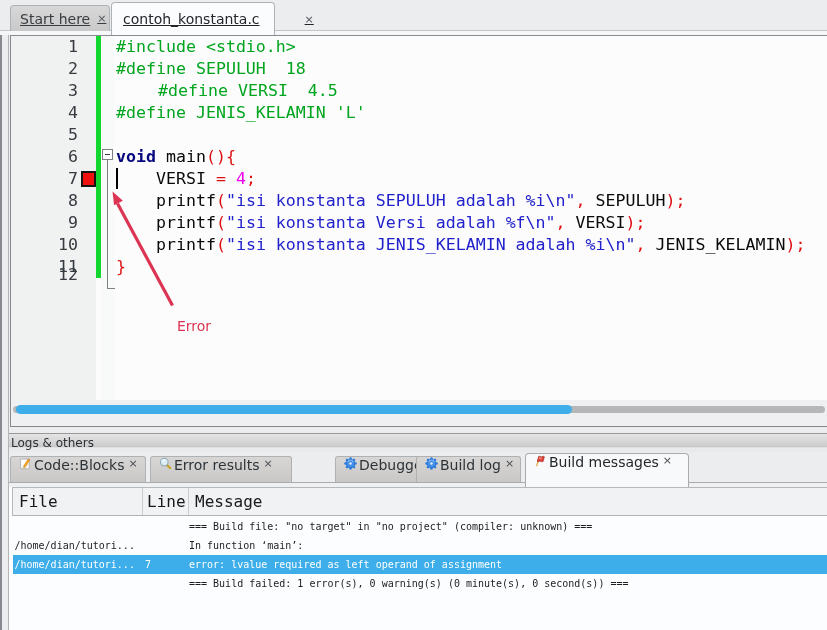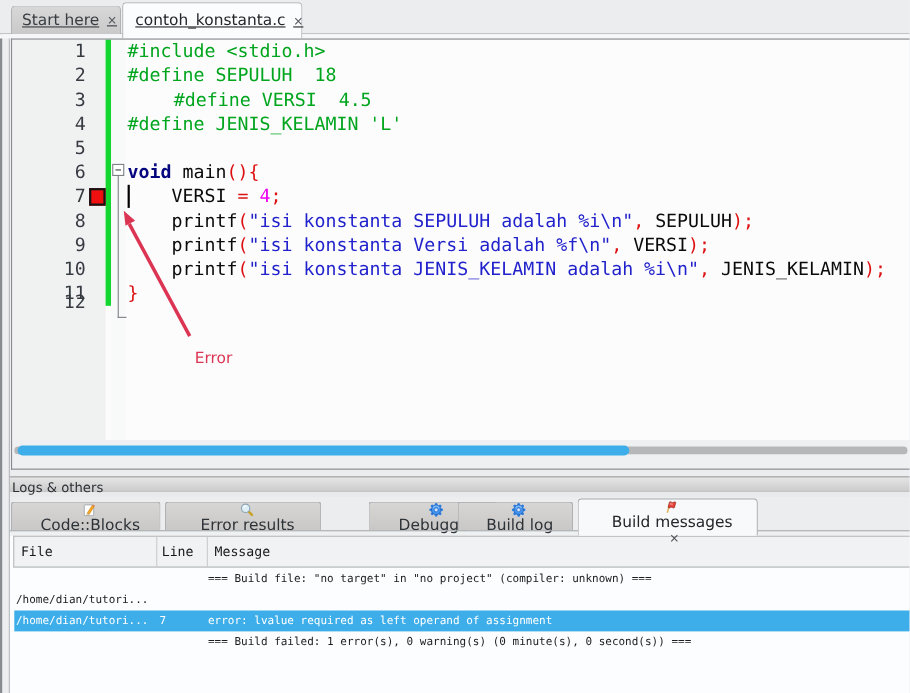--- a/index.html
+++ b/index.html
@@ -15,21 +15,21 @@
   
   .tabbar-top{left:0;top:0;width:827px;height:31px;background:#ecedef;}
   .tabbar-top-border{left:0;top:30px;width:827px;height:1px;background:#c2c5c7;z-index:1;}
   .strip-under-tabs{left:0;top:31px;width:827px;height:4px;background:#f6f7f8;z-index:1;}
   .etab{box-sizing:border-box;display:flex;align-items:center;font-size:14px;white-space:nowrap;
         border:1px solid #b0b3b6;border-bottom:none;border-radius:4px 4px 0 0;text-decoration:underline;}
   .etab .x{margin-left:7px;font-size:11px;color:#51565b;}
   .etab-inactive{left:10px;top:5px;width:100px;height:26px;padding-left:9px;
         background:linear-gradient(#d8d8d8,#c9c9c9);color:#383d42;z-index:0;}
   .etab-active{left:111px;top:2px;width:164px;height:33px;padding-left:11px;
-        background:#fbfcfd;color:#23272b;z-index:2;border-color:#afb2b5;}
+        background:#fbfcfd;color:#23272b;z-index:2;border-color:#afb2b5;gap:38px;}
 
   
   .ed-border-top{left:10px;top:35px;width:817px;height:1px;background:#888c91;z-index:3;}
   .ed-border-left{left:10px;top:35px;width:1px;height:392px;background:#888c91;z-index:3;}
   .ed-border-bot{left:10px;top:426px;width:817px;height:1px;background:#84888d;z-index:3;}
 
   .ed-bg{left:11px;top:36px;width:816px;height:364px;background:#fcfcfd;}
   .gutter-ln{left:11px;top:36px;width:85px;height:364px;background:#f0f1f1;}
   .changebar{left:96px;top:36px;width:4.5px;height:242px;background:var(--change-bar-green,#12d72e);}
   .foldmargin{left:100.5px;top:36px;width:13px;height:364px;background:#f8f9f9;}
@@ -65,34 +65,34 @@
   
   .logs-caption{left:9px;top:433px;width:818px;height:19px;box-sizing:border-box;
         border-top:1px solid #98999b;
         background:linear-gradient(180deg,#e5e5e5 0%,#cccccd 68%,#c2c2c3 72%,#e9eaeb 76%,#e9eaeb 100%);
         font-size:12px;color:#2c3034;line-height:18px;padding-left:2px;}
 
   
   .tabbar-bot{left:9px;top:452px;width:818px;height:30px;background:#ecedef;}
   .tabbar-bot-border{left:9px;top:482px;width:818px;height:1px;background:#a9acaf;z-index:1;}
   .strip-above-table{left:9px;top:483px;width:818px;height:4px;background:#eef0f1;}
-  .ltab{box-sizing:border-box;display:flex;align-items:center;font-size:14px;white-space:nowrap;
-        border:1px solid #b0b1b2;border-bottom:none;border-radius:3px 3px 0 0;padding-left:8px;flex-direction:column;}
+  .ltab{box-sizing:border-box;display:flex;align-items:flex-start;font-size:14px;white-space:nowrap;
+        border:1px solid #b0b1b2;border-bottom:none;border-radius:3px 3px 0 0;padding-left:8px;}
   .ltab .icon{width:13px;height:13px;margin-right:2px;flex:none;}
   .ltab .x{margin-left:4px;font-size:11px;color:#4a4f54;}
   .ltab-inactive{top:456px;height:26px;background:linear-gradient(#d7d6d5,#c9c8c7);color:#2e3338;}
   .ltab-active{top:453px;height:34px;background:#f8f9fa;color:#23272b;z-index:2;border-color:#a9acaf;border-radius:4px 4px 0 0;}
 
   
   .table-panel{left:9px;top:487px;width:818px;height:143px;background:#fcfdfe;}
   .thead{left:12px;top:487px;width:815px;height:29px;box-sizing:border-box;background:#f1f2f3;
         border-top:1px solid #b6b9bc;border-bottom:1px solid #b0b3b6;border-left:1px solid #b6b9bc;}
   .thead .sep{position:absolute;top:0;width:1px;height:27px;background:#c9cbcd;}
   .th{position:absolute;top:0;height:27px;line-height:27px;
-        font-family:"DejaVu Sans Mono",monospace;font-size:12px;color:#17191b;}
+        font-family:"DejaVu Sans Mono",monospace;font-size:16px;color:#17191b;}
   .trow{left:13px;width:814px;height:19px;font-family:"DejaVu Sans Mono",monospace;
         font-size:10px;color:#1b1d1f;line-height:19px;}
   .trow.selected{background:var(--selection-blue,#3daee9);color:#ffffff;}
   .trow .cell{position:absolute;top:0;height:19px;line-height:19px;white-space:pre;}
   .cell-file{left:1.5px;}
   .cell-line{left:132px;}
   .cell-msg{left:176px;}
 </style>
 </head>
 <body>
@@ -250,20 +250,21 @@
   </div>
   <div id="table-rows">
       <div class="abs trow" style="top: 517px;">
         <div class="cell cell-file"></div>
         <div class="cell cell-line"></div>
         <div class="cell cell-msg">=== Build file: "no target" in "no project" (compiler: unknown) ===</div>
       </div>
       <div class="abs trow" style="top: 536px;">
         <div class="cell cell-file">/home/dian/tutori...</div>
         <div class="cell cell-line"></div>
+        <div class="cell cell-msg">In function ‘main’:</div>
       </div>
       <div class="abs trow selected" style="top: 555px;">
         <div class="cell cell-file">/home/dian/tutori...</div>
         <div class="cell cell-line">7</div>
         <div class="cell cell-msg">error: lvalue required as left operand of assignment</div>
       </div>
       <div class="abs trow" style="top: 574px; text-align: right;">
         <div class="cell cell-file"></div>
         <div class="cell cell-line"></div>
         <div class="cell cell-msg">=== Build failed: 1 error(s), 0 warning(s) (0 minute(s), 0 second(s)) ===</div>

